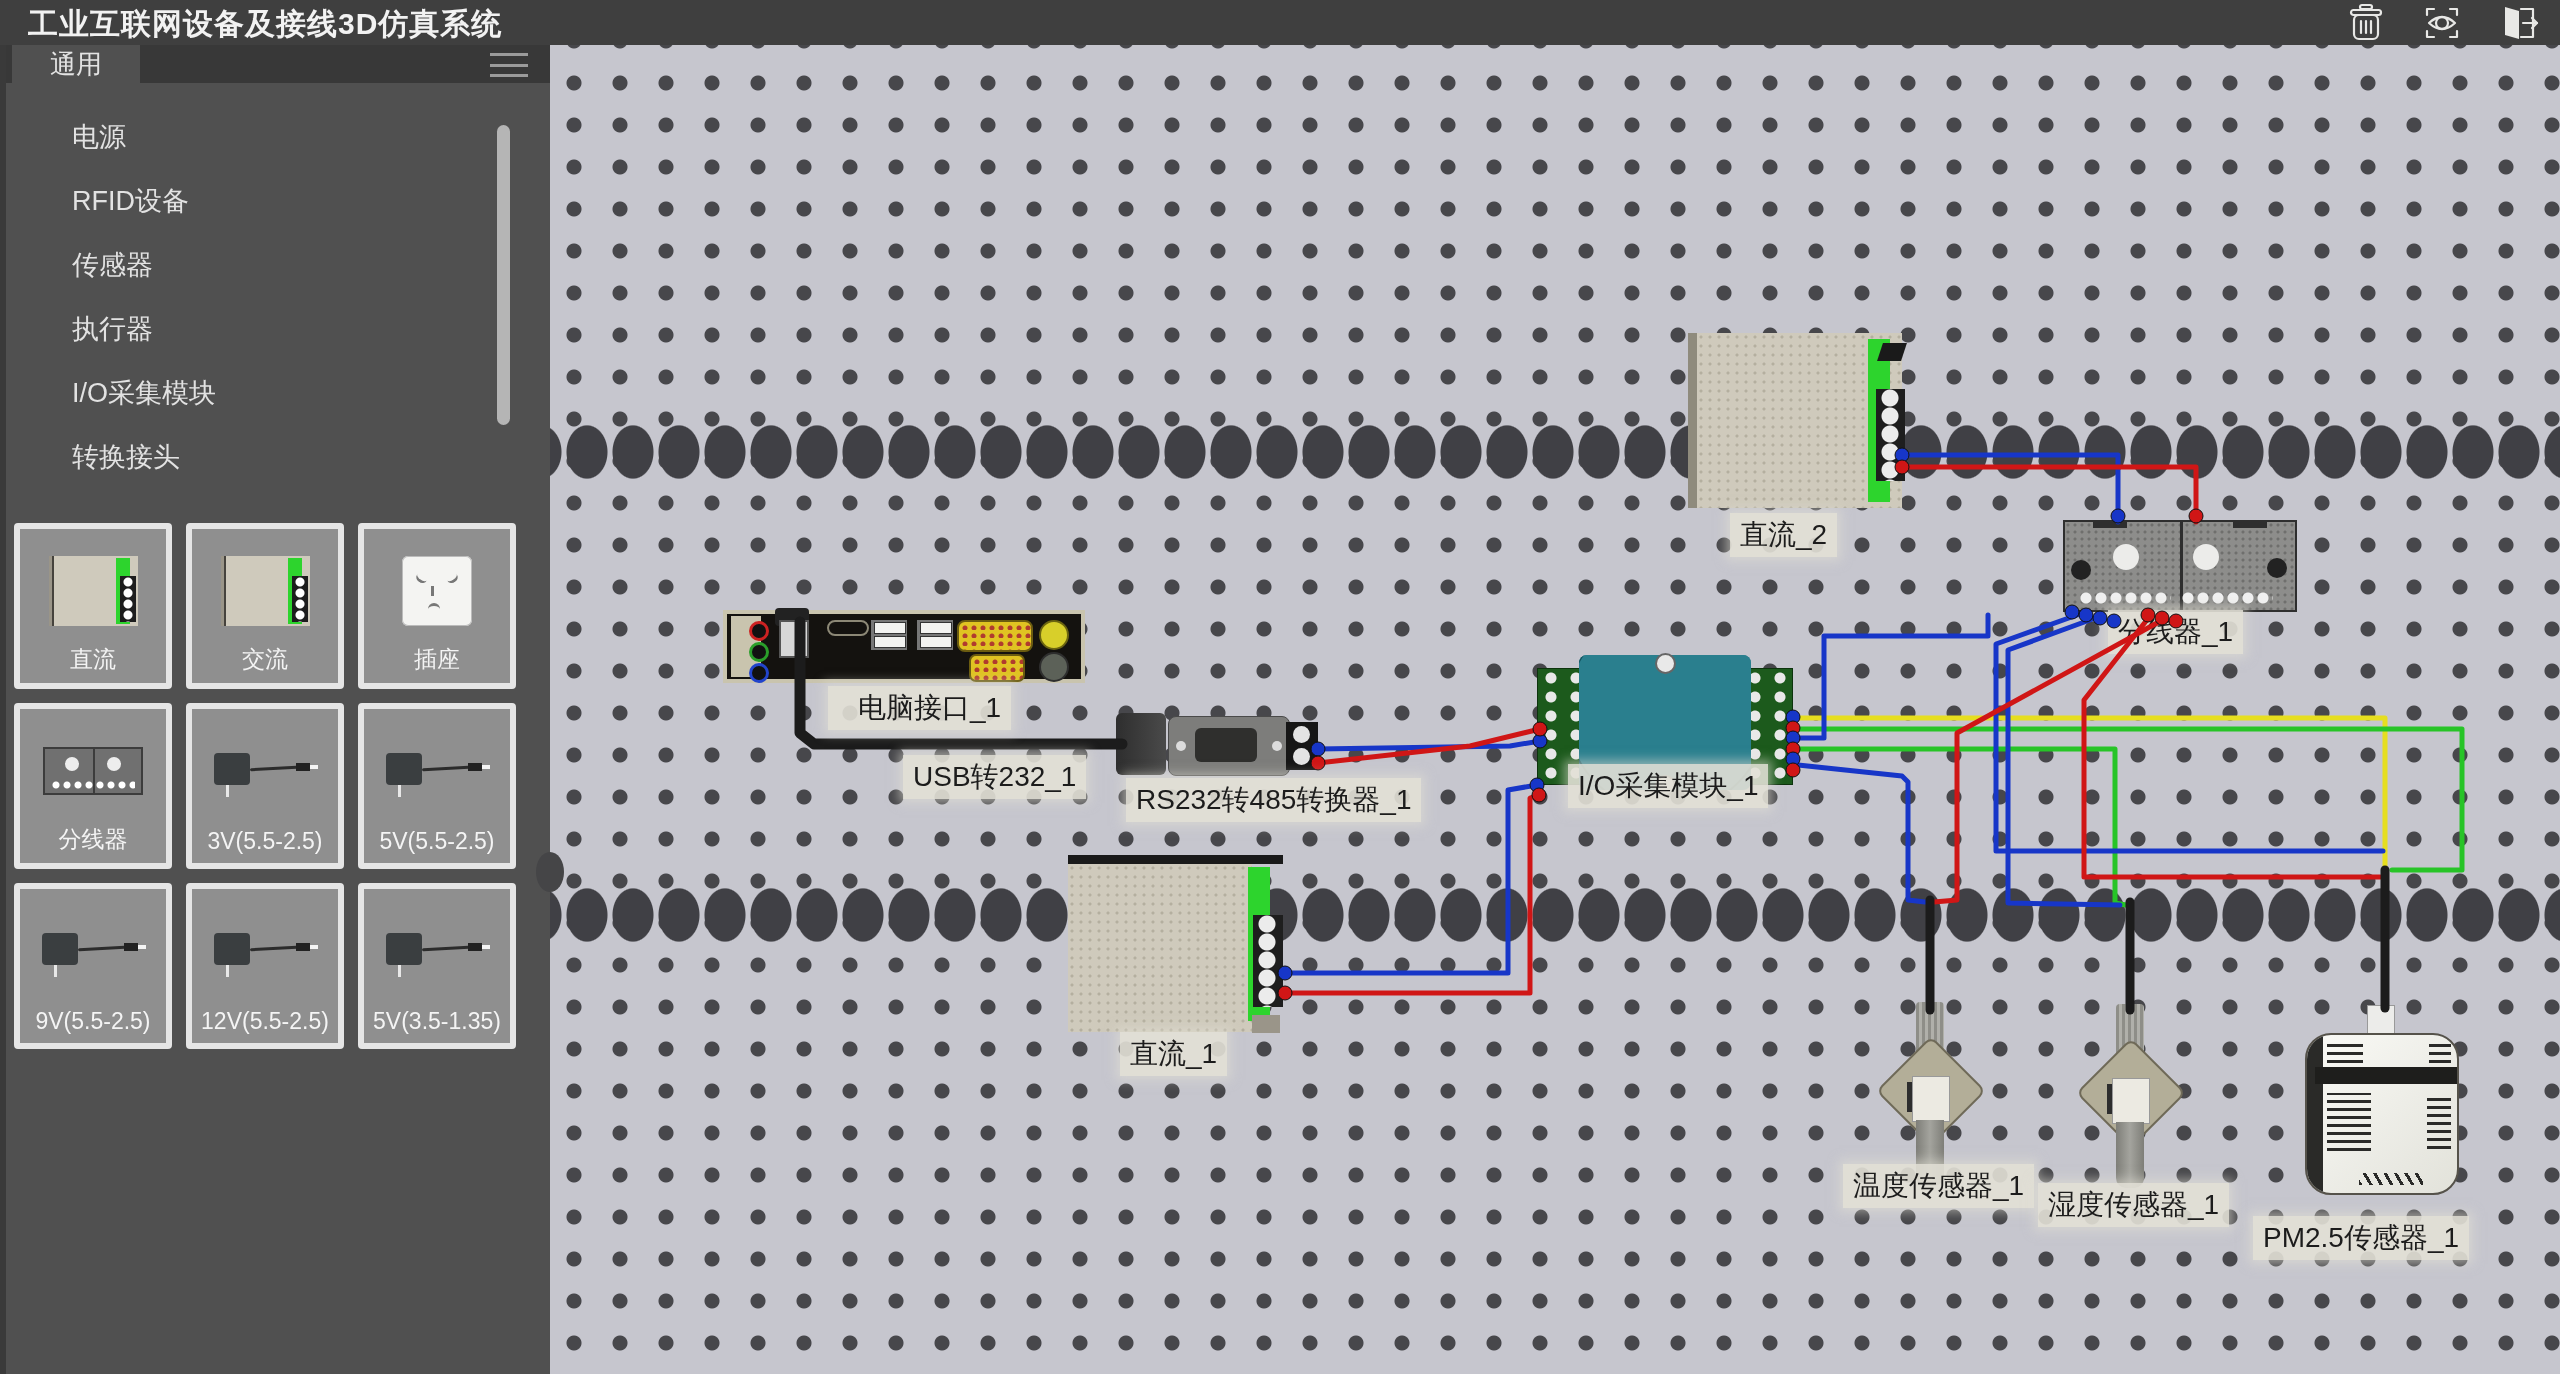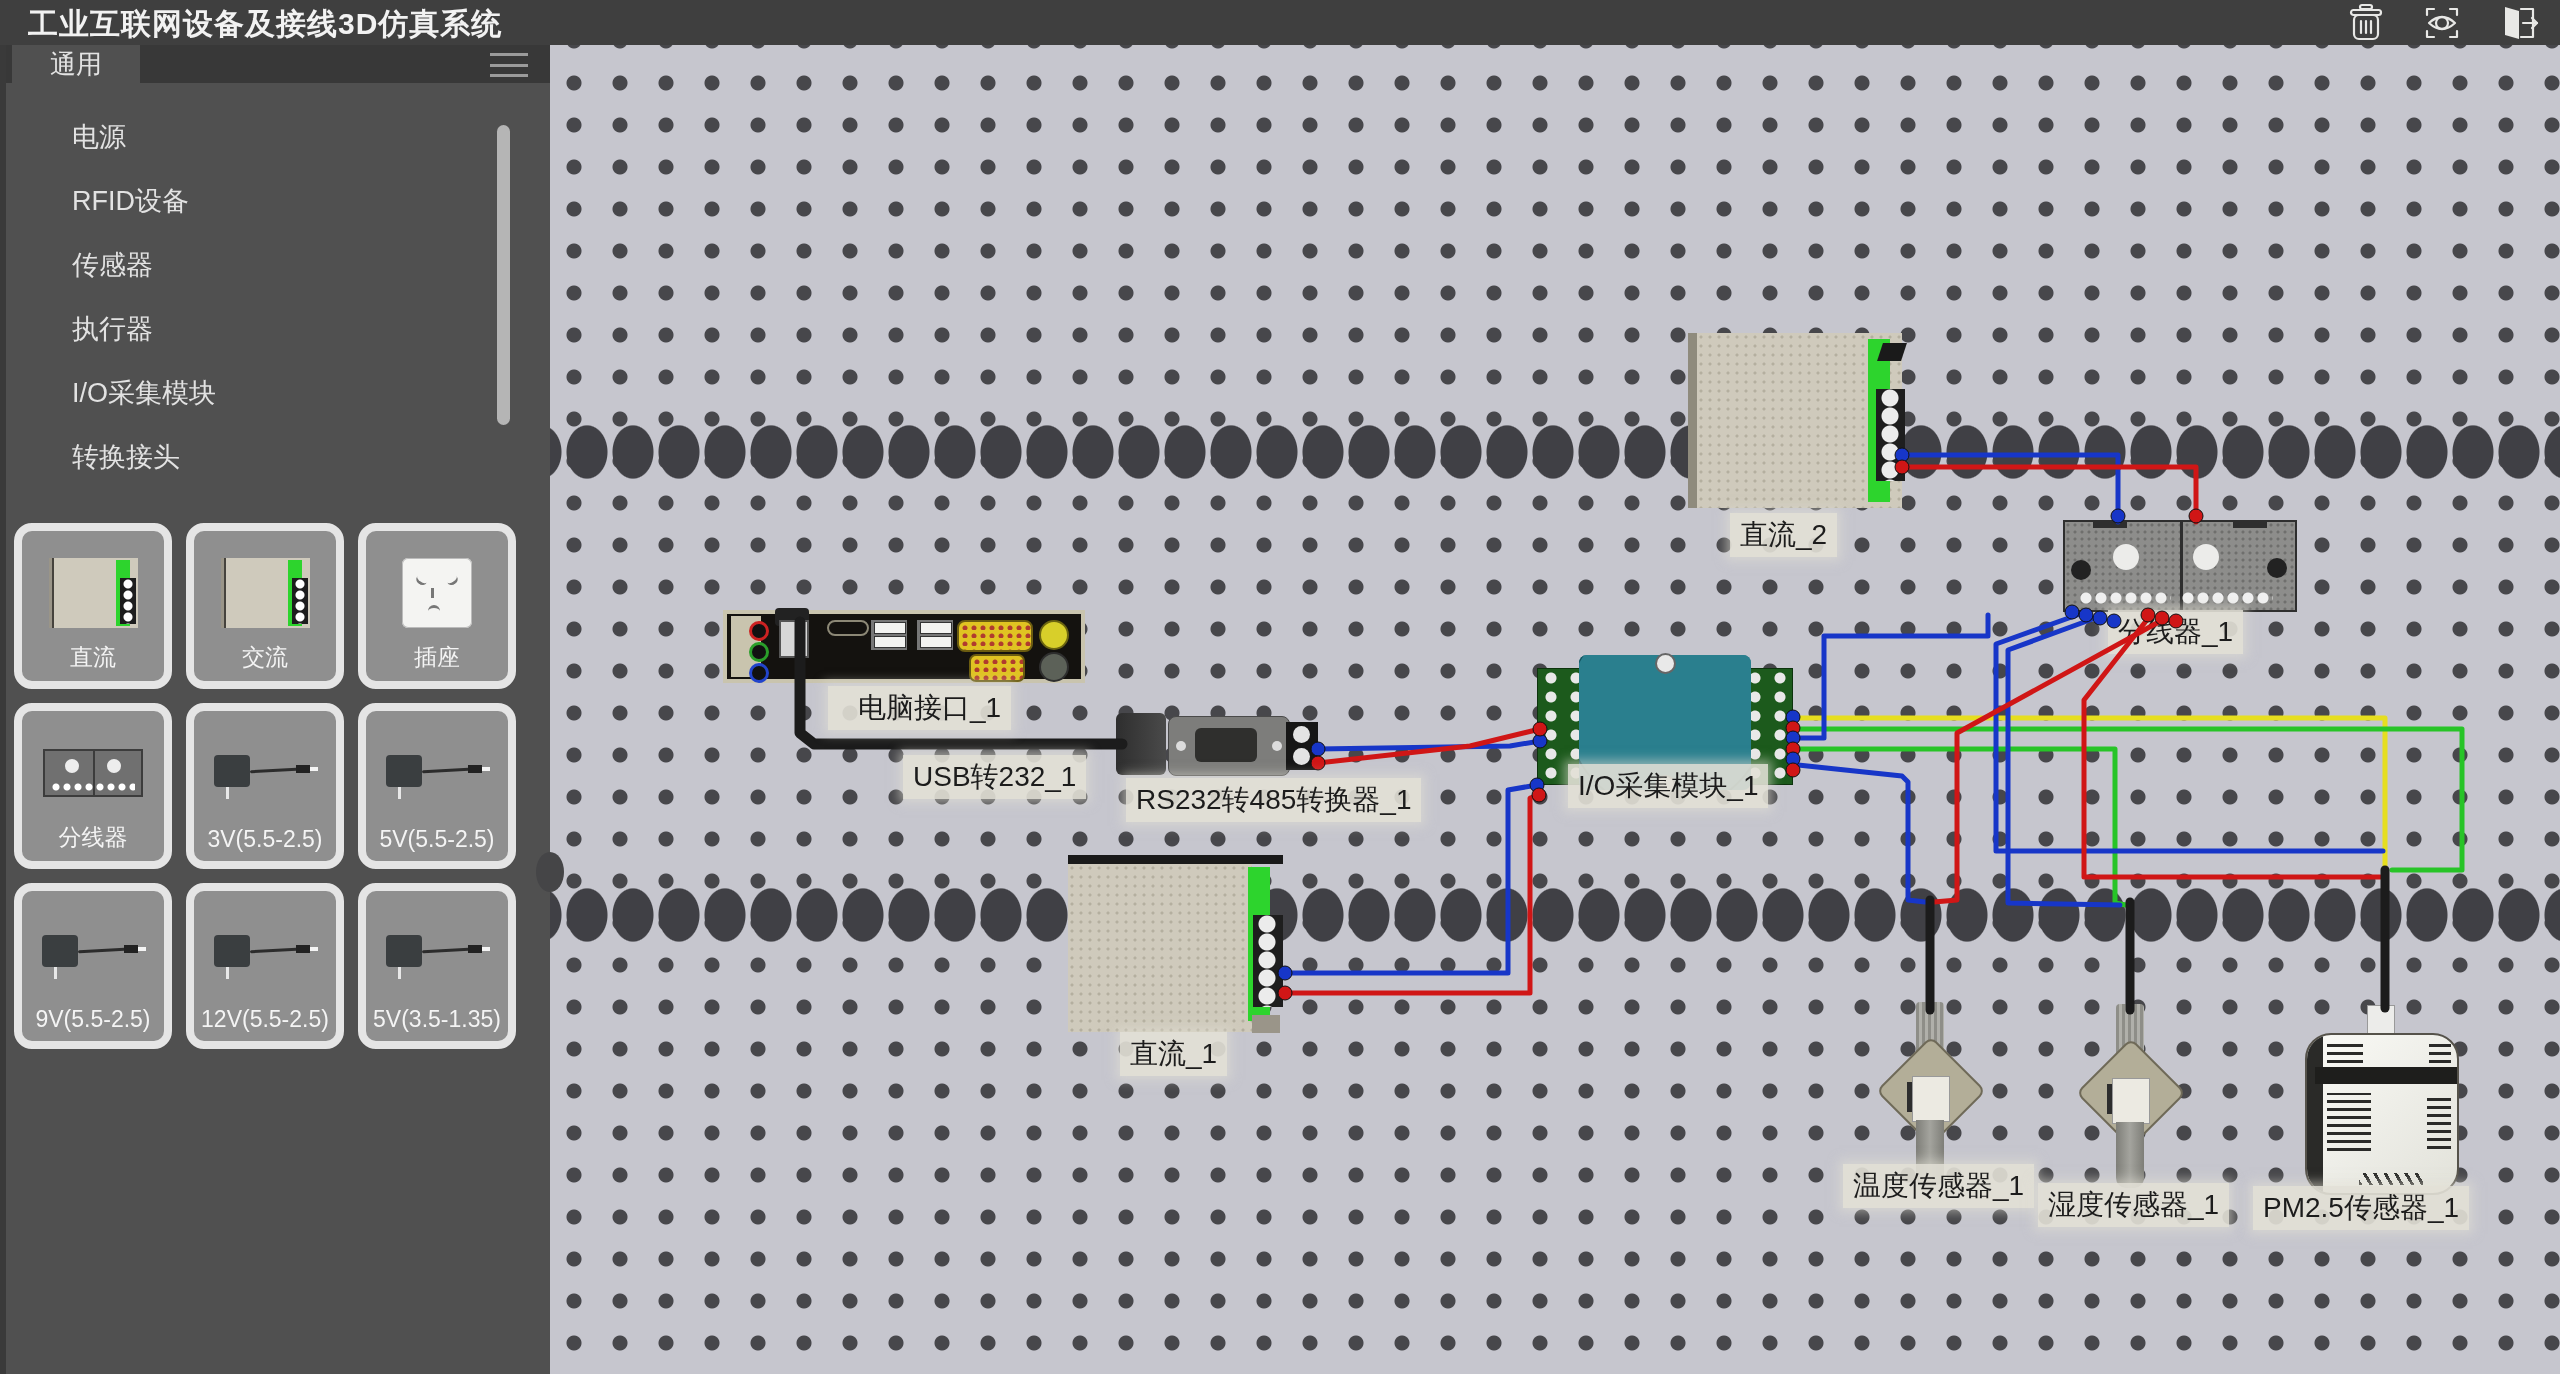--- a/index.html
+++ b/index.html
@@ -18,21 +18,21 @@
   .tab{position:absolute;left:6px;top:0;width:128px;height:38px;background:#505050;color:#e3e3e3;
        font-size:26px;display:flex;align-items:center;justify-content:center;}
   .burger{position:absolute;right:22px;top:8px;width:38px;height:24px;display:flex;flex-direction:column;justify-content:space-between;cursor:pointer;}
   .burger i{display:block;height:3px;background:#9a9a9a;}
   .menu{position:absolute;left:0;top:60px;width:100%;padding-left:44px;}
   .mitem{height:64px;line-height:64px;padding-left:22px;color:#e2e2e2;font-size:27px;cursor:pointer;}
   .sscroll{position:absolute;right:40px;top:80px;width:13px;height:300px;background:#b5b5b5;border-radius:7px;}
   .shandle{position:absolute;left:536px;top:852px;width:28px;height:40px;background:#454547;border-radius:50%;z-index:21;}
   
   .cards{position:absolute;left:8px;top:478px;width:506px;display:grid;grid-template-columns:repeat(3,158px);grid-auto-rows:166px;gap:14px;}
-  .card{background:#8f8f8f;border:8px solid #e5e5e5;border-radius:18px;position:relative;cursor:pointer;}
+  .card{background:#8f8f8f;border:6px solid #e5e5e5;border-radius:4px;position:relative;cursor:pointer;}
   .card .clabel{position:absolute;bottom:8px;width:100%;text-align:center;color:#f4f4f4;font-size:23px;}
   .cg{position:absolute;left:0;top:14px;width:100%;height:96px;display:flex;align-items:center;justify-content:center;}
   
   .g-board{width:84px;height:70px;background:#cfcabc;position:relative;border-left:5px ridge #9a9588;}
   .g-board .gs{position:absolute;right:8px;top:2px;bottom:2px;width:14px;background:#2dd42d;}
   .g-board .tb{position:absolute;right:2px;top:20px;width:16px;height:46px;background:#1d1d1d;
     background-image:radial-gradient(circle 4px at 8px 6px,#fff 4px,transparent 5px);background-size:16px 11px;}
   
   .g-socket{width:70px;height:70px;background:#f4f4f2;border-radius:6px;position:relative;box-shadow:0 0 0 1px #bbb inset;}
   .g-socket i{position:absolute;background:transparent;border:2px solid #777;border-width:0 0 3px 0;width:12px;height:8px;border-radius:0 0 8px 8px;}
@@ -451,14 +451,14 @@
 
   <div class="dlabel" style="left:278px;top:641px;padding-left:30px;">电脑接口_1</div>
   <div class="dlabel" style="left:353px;top:710px;">USB转232_1</div>
   <div class="dlabel" style="left:576px;top:733px;">RS232转485转换器_1</div>
   <div class="dlabel" style="left:1018px;top:719px;">I/O采集模块_1</div>
   <div class="dlabel" style="left:1180px;top:468px;">直流_2</div>
   <div class="dlabel" style="left:570px;top:987px;">直流_1</div>
   <div class="dlabel under" style="left:1558px;top:565px;">分线器_1</div>
   <div class="dlabel" style="left:1293px;top:1119px;">温度传感器_1</div>
   <div class="dlabel" style="left:1488px;top:1138px;">湿度传感器_1</div>
-  <div class="dlabel" style="left:1703px;top:1141px;">PM2.5传感器_1</div>
+  <div class="dlabel" style="left:1703px;top:1171px;">PM2.5传感器_1</div>
 </div>
 
 </body></html>

